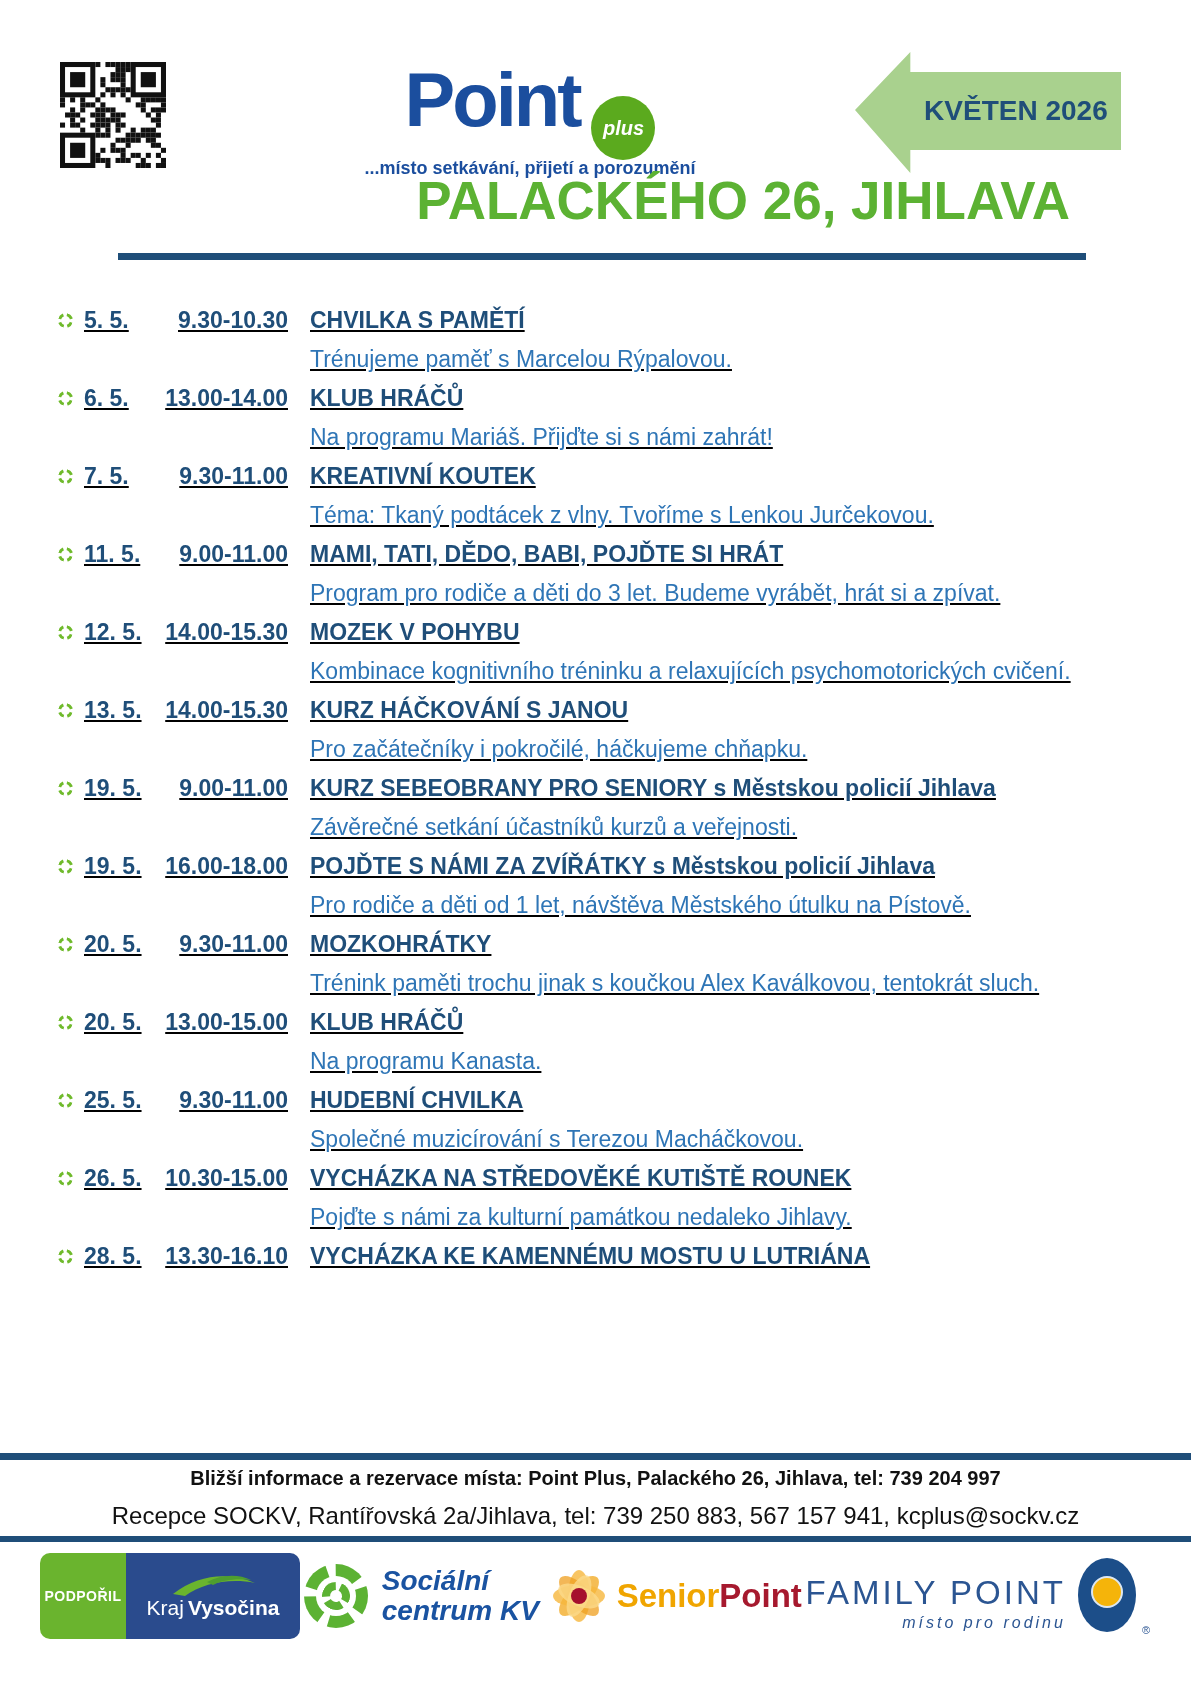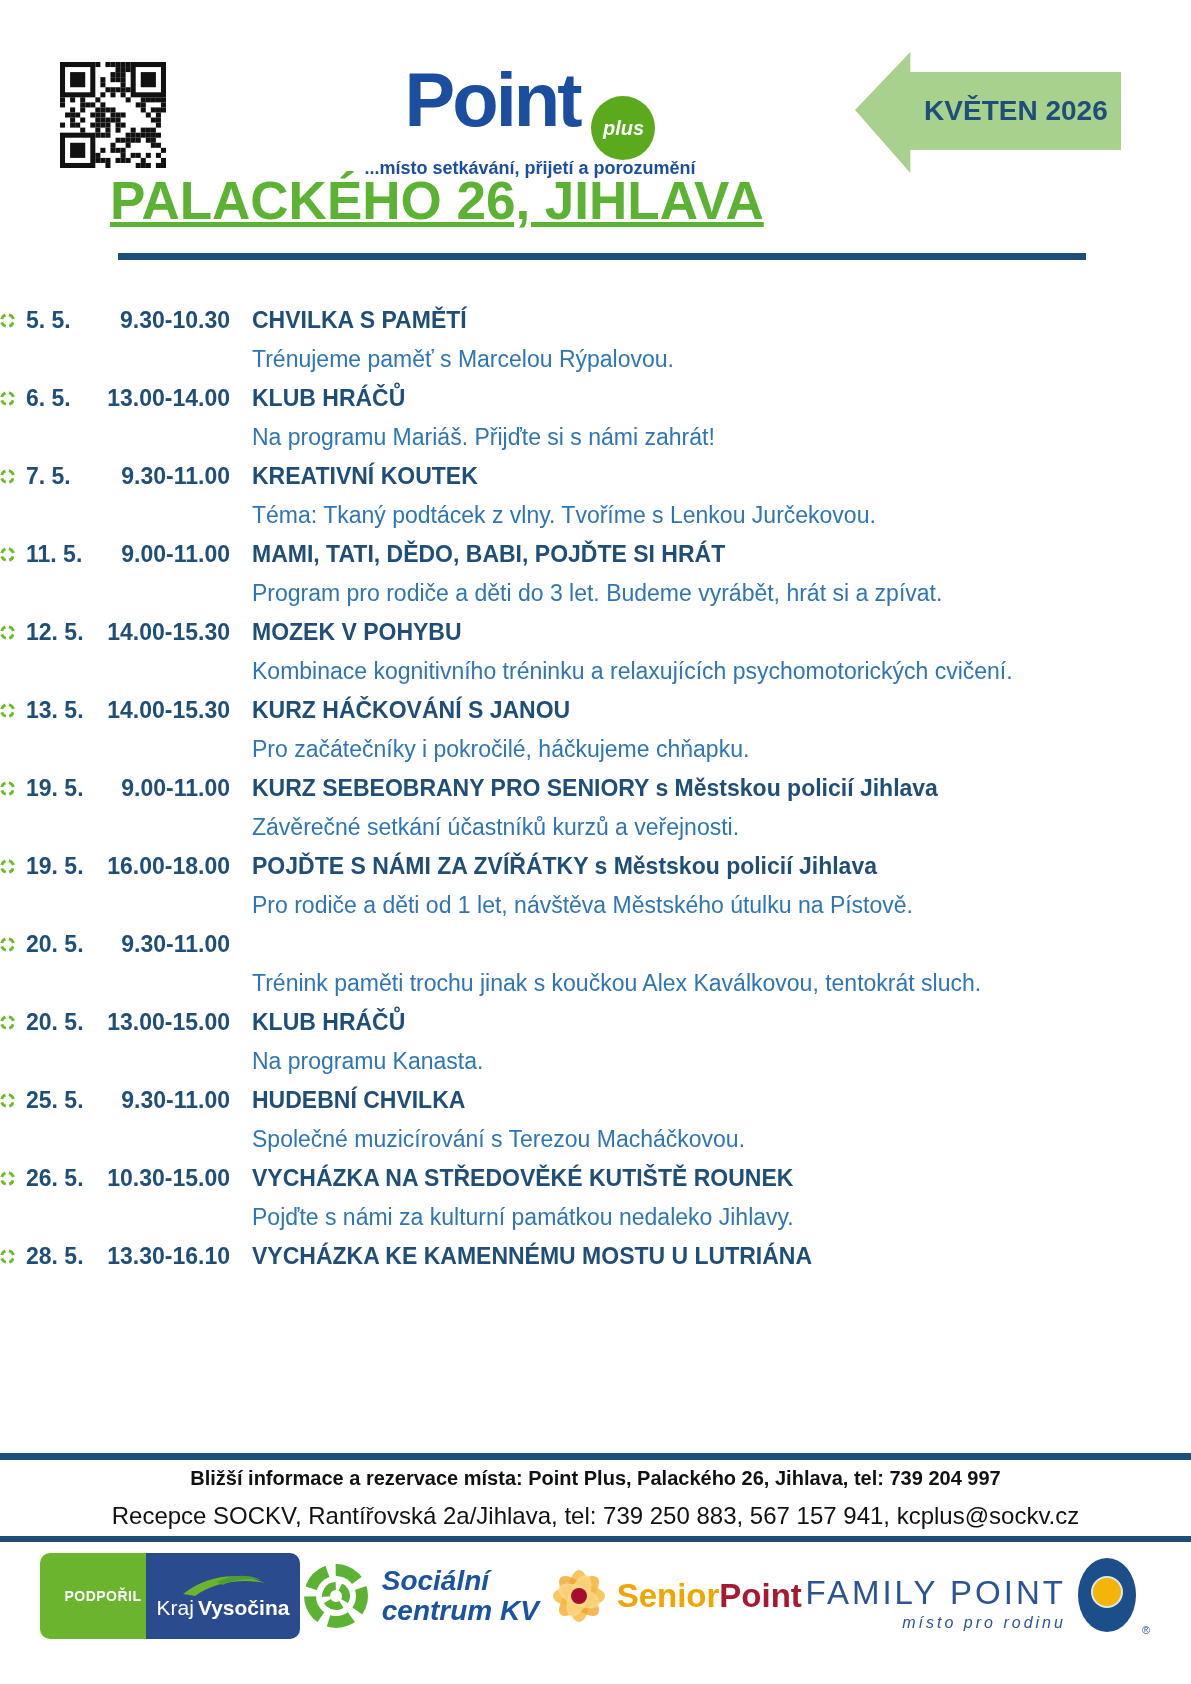--- a/index.html
+++ b/index.html
@@ -31,26 +31,26 @@
               font-weight:bold;font-size:20px;margin-left:12px;margin-top:38px;}
   .tagline{font-size:18px;font-weight:bold;color:var(--logoblue);margin-top:-2px;}
 
   .month-arrow{position:absolute;left:855px;top:52px;width:266px;height:121px;
                background:var(--arrowgreen);
                clip-path:polygon(0 48%,20.8% 0,20.8% 16.5%,100% 16.5%,100% 81%,20.8% 81%,20.8% 100%);}
   .month-arrow span{position:absolute;left:21%;top:16.5%;width:79%;height:64.5%;
                     display:flex;align-items:center;justify-content:center;
                     font-size:28px;font-weight:bold;color:var(--navy);}
 
-  .page-title{position:absolute;left:110px;top:170px;width:960px;text-align:left;
-              font-size:53px;font-weight:bold;color:var(--green);white-space:nowrap;text-decoration:underline;}
+  .page-title{position:absolute;left:110px;top:170px;width:960px;text-align:right;
+              font-size:53px;font-weight:bold;color:var(--green);white-space:nowrap;}
   .title-rule{position:absolute;left:118px;top:253px;width:968px;height:7px;background:var(--navy);}
 
   
-  .events{position:absolute;left:0;top:300px;width:1191px;box-sizing:border-box;}
+  .events{position:absolute;left:0;top:300px;width:1191px;padding-left:58px;box-sizing:border-box;text-decoration:underline;}
   .event{height:78px;}
   .event-head{display:grid;grid-template-columns:26px 78px 126px auto;height:40px;align-items:center;}
   .bullet{width:15px;height:15px;border:3px dashed var(--bullet);border-radius:50%;
           box-sizing:border-box;transform:rotate(20deg);}
   .ev-date{font-size:23px;font-weight:bold;color:var(--navy);white-space:nowrap;}
   .ev-time{font-size:23px;font-weight:bold;color:var(--navy);text-align:right;white-space:nowrap;}
   .ev-title{font-size:23px;font-weight:bold;color:var(--navy);padding-left:22px;white-space:nowrap;}
   .ev-desc{margin-left:252px;height:38px;line-height:38px;font-size:23px;color:var(--descblue);white-space:nowrap;}
 
   
@@ -59,21 +59,21 @@
   .rule-b{top:1536px;height:6px;}
   .contact{position:absolute;left:0;top:1459px;width:1191px;text-align:center;color:var(--ink);}
   .contact .l1{font-size:20px;font-weight:bold;line-height:38px;white-space:nowrap;}
   .contact .l2{font-size:24px;line-height:37px;white-space:nowrap;}
 
   .sponsors{position:absolute;left:40px;top:1548px;width:1110px;height:96px;
             display:flex;align-items:center;justify-content:space-between;}
 
   .kraj{display:flex;width:260px;height:86px;border-radius:10px;overflow:hidden;}
   .kraj-left{width:86px;background:var(--krajgreen);color:#fff;display:flex;align-items:center;
-             justify-content:center;font-size:14px;font-weight:bold;letter-spacing:.5px;padding-left:20px;}
+             justify-content:center;font-size:14px;font-weight:bold;letter-spacing:.5px;}
   .kraj-right{flex:1;background:var(--krajnavy);color:#fff;display:flex;flex-direction:column;
               align-items:center;justify-content:center;}
   .kraj-name{font-size:21px;white-space:nowrap;}
   .kraj-name b{margin-left:4px;}
 
   .social{display:flex;align-items:center;}
   .social-icon{position:relative;width:64px;height:64px;margin-right:14px;}
   .social-icon .ring{position:absolute;inset:0;border:12px dashed var(--green);
                      border-radius:50%;box-sizing:border-box;}
   .social-icon .ring2{position:absolute;inset:18px;border:8px dashed var(--green);
@@ -341,20 +341,21 @@
         <span class="ev-title">POJĎTE S NÁMI ZA ZVÍŘÁTKY s Městskou policií Jihlava</span>
       </div>
       <div class="ev-desc">Pro rodiče a děti od 1 let, návštěva Městského útulku na Pístově.</div>
     </div>
 
     <div class="event">
       <div class="event-head">
         <span class="bullet"></span>
         <span class="ev-date">20. 5.</span>
         <span class="ev-time">9.30-11.00</span>
+        <span class="ev-title">MOZKOHRÁTKY</span>
       </div>
       <div class="ev-desc">Trénink paměti trochu jinak s koučkou Alex Kaválkovou, tentokrát sluch.</div>
     </div>
 
     <div class="event">
       <div class="event-head">
         <span class="bullet"></span>
         <span class="ev-date">20. 5.</span>
         <span class="ev-time">13.00-15.00</span>
         <span class="ev-title">KLUB HRÁČŮ</span>

